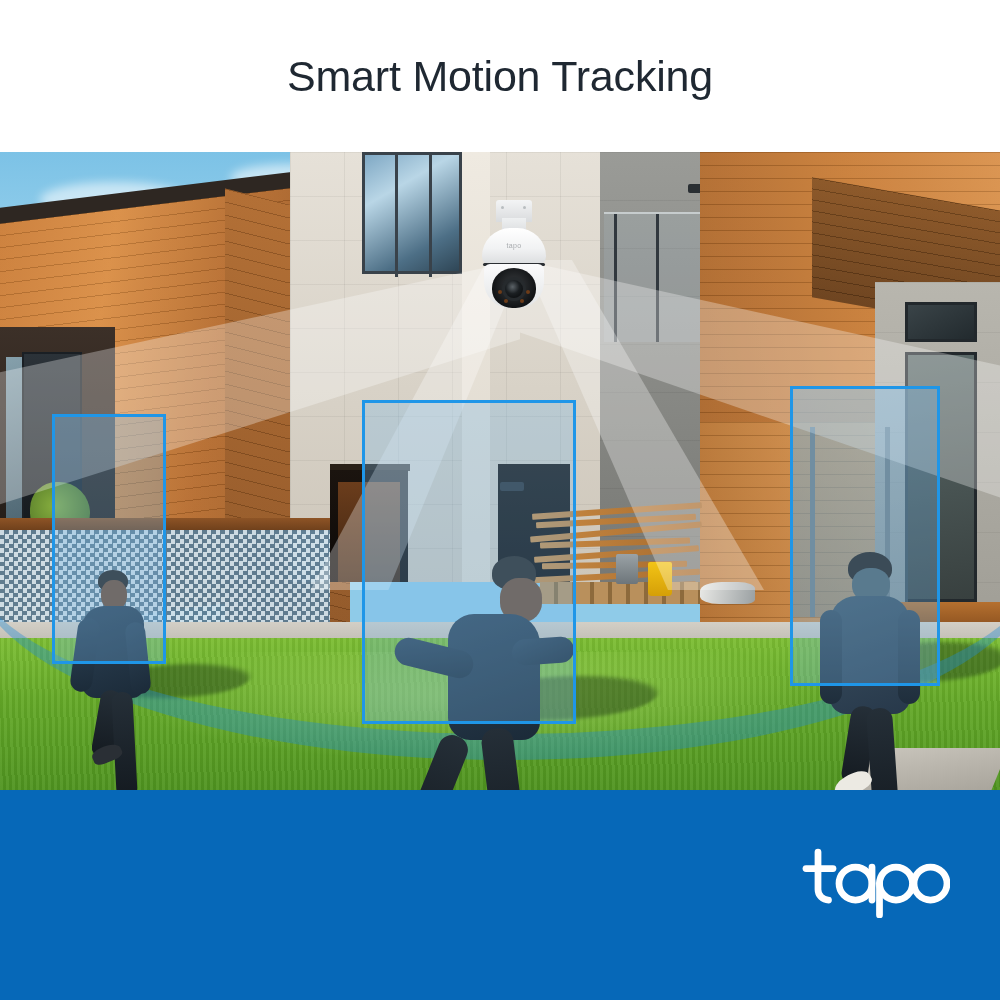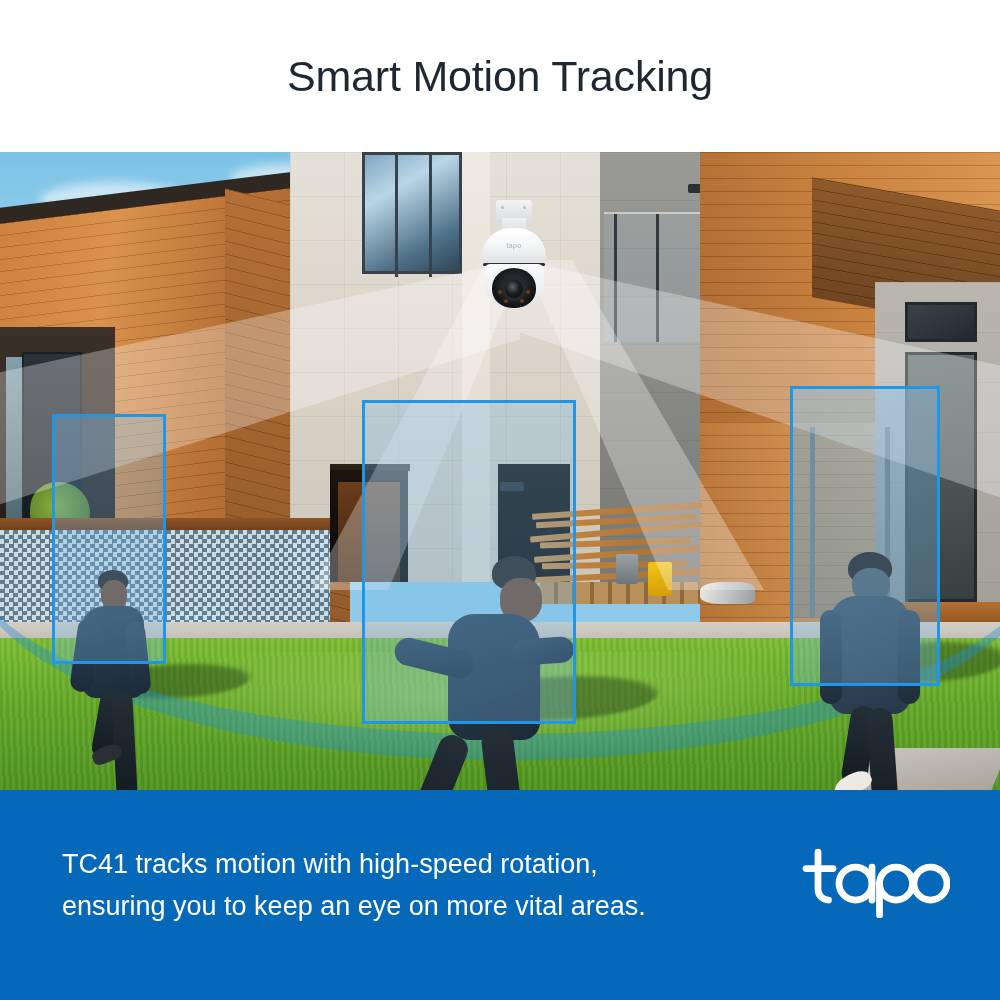--- a/index.html
+++ b/index.html
@@ -506,24 +506,20 @@
       <div class="cam-ir" style="left:34px; top:22px;"></div>
       <div class="cam-ir" style="left:12px; top:31px;"></div>
       <div class="cam-ir" style="left:28px; top:31px;"></div>
     </div>
     <div class="cam-lens"></div>
   </div>
 
 </div>
 
 <div class="banner">
-  <div class="banner-text">
-    <div>TC41 tracks motion with high-speed rotation,</div>
-    <div>ensuring you to keep an eye on more vital areas.</div>
-  </div>
 
   <div class="logo">
     <svg viewBox="0 0 200 96" width="150" height="72" aria-hidden="true">
       <g fill="none" stroke="#ffffff" stroke-width="9" stroke-linecap="round">
 
         <path d="M24 8 L24 58 a14 14 0 0 0 14 14"></path>
         <path d="M8 30 L44 30"></path>
 
         <circle cx="74" cy="50" r="22"></circle>
         <path d="M96 28 L96 72"></path>

